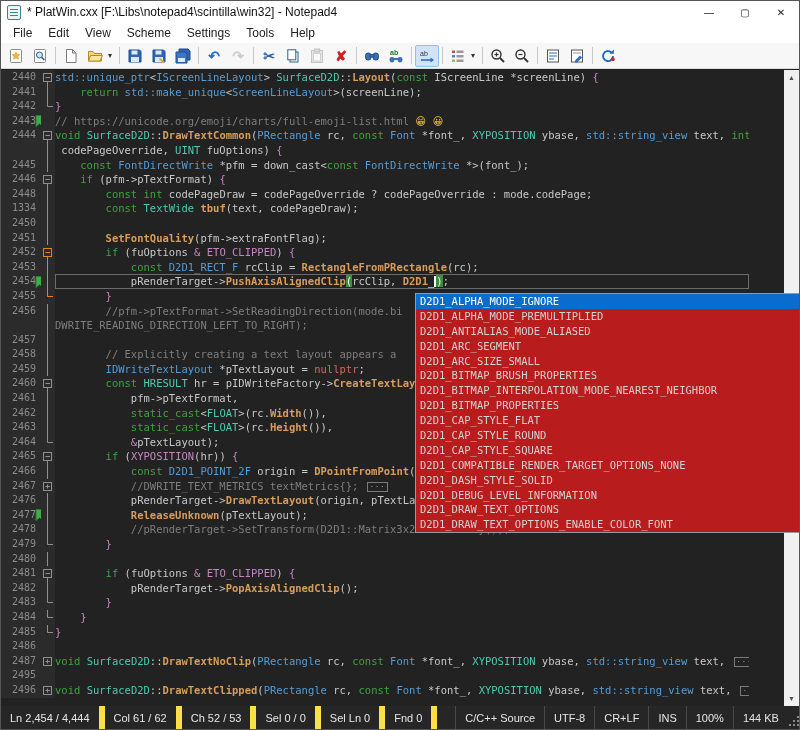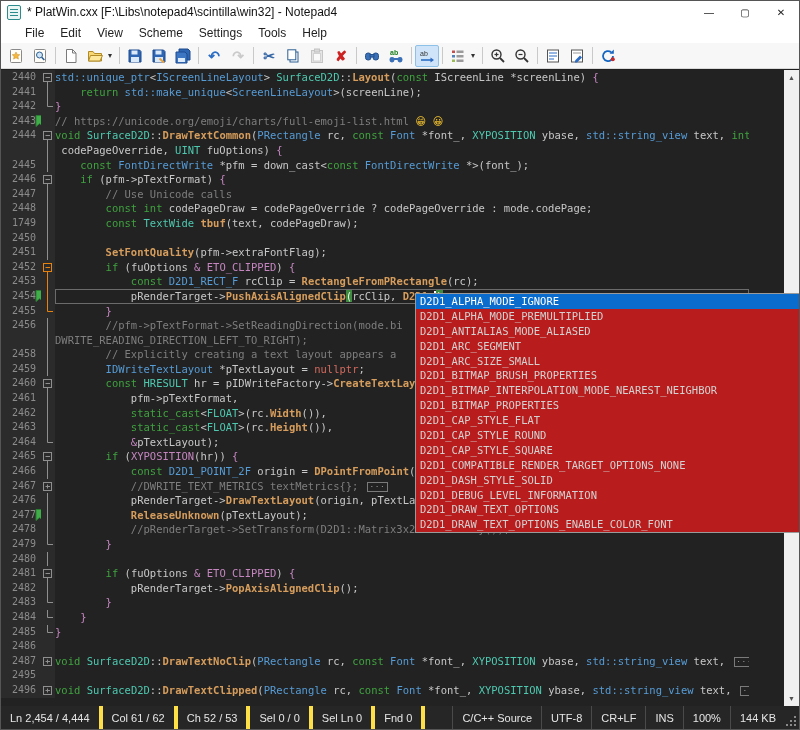--- a/index.html
+++ b/index.html
@@ -12,21 +12,21 @@
   .app-icon { width:14px; height:15px; background:#eaf6f3; border:1px solid #2e8b8b; border-radius:2px;
               position:relative; margin-right:6px; }
   .app-icon:before { content:""; position:absolute; left:2px; top:3px; width:8px; height:1px;
                      background:#2e8b8b; box-shadow:0 3px 0 #2e8b8b, 0 6px 0 #2e8b8b; }
   .title-text { font-size:12px; color:#111; white-space:nowrap; }
   .win-controls { margin-left:auto; display:flex; height:100%; }
   .win-btn { width:36px; height:100%; display:flex; align-items:center; justify-content:center;
              font-size:10px; color:#222; }
 
   
-  .menubar { height:20px; background:#ffffff; display:flex; align-items:center; padding-left:16px; }
+  .menubar { height:20px; background:#ffffff; display:flex; align-items:center; padding-left:4px; }
   .menu-item { font-size:12px; color:#222; padding:2px 8px; }
 
   
   .toolbar { height:26px; background:#f7f7f7; border-bottom:1px solid #d9d9d9; display:flex;
              align-items:center; padding-left:3px; }
   .tb-btn { width:24px; height:22px; display:flex; align-items:center; justify-content:center;
             border:1px solid transparent; border-radius:2px; position:relative; }
   .tb-btn svg { width:16px; height:16px; }
   .tb-btn.disabled { opacity:.4; filter:grayscale(1); }
   .tb-btn.pressed { background:#cfe4f8; border-color:#8ec1e8; }
@@ -71,21 +71,21 @@
   .ac-item.sel { background:#0a6ccc; color:#ffffff; }
   .ac-sb { width:14px; background:#f0f0f0; position:relative; border-left:1px solid #c9c9c9; }
   .ac-sb .arr { position:absolute; left:0; width:100%; height:14px; display:flex; align-items:center;
                 justify-content:center; font-size:7px; color:#505050; }
   .ac-sb .arr.up { top:0; } .ac-sb .arr.dn { bottom:0; }
   .ac-sb .thumb { position:absolute; left:1px; right:1px; top:15px; height:92px; background:#cdcdcd; }
 
   
   .statusbar { position:absolute; left:0; right:0; bottom:0; height:23px; background:#262626;
                color:#e6e6e6; font-size:11px; display:flex; align-items:stretch; }
-  .sb-cell { display:flex; align-items:center; padding:0 9px; border-right:4px solid #fde047;
+  .sb-cell { display:flex; align-items:center; padding:0 9px; border-right:6px solid #fde047;
              white-space:nowrap; }
   .sb-spacer { flex:1; border:none; }
   .sb-right .sb-cell { border-right:none; border-left:1px solid #4a4a4a; }
   .sb-right { display:flex; align-items:stretch; }
   .grip { width:14px; position:relative; }
   .grip:before { content:""; position:absolute; right:3px; bottom:3px; width:2px; height:2px;
                  background:#8a8a8a; box-shadow:-4px 0 0 #8a8a8a,-8px 0 0 #8a8a8a,
                  0 -4px 0 #8a8a8a,-4px -4px 0 #8a8a8a,0 -8px 0 #8a8a8a; }
 </style>
 </head>
@@ -340,39 +340,30 @@
         <div class="fold">
           <svg width="14" height="15" style="display:block">
             <rect x="2.5" y="3.5" width="8" height="8" fill="none" stroke="#8f8f8f"></rect>
             <line x1="4.5" y1="7.5" x2="9" y2="7.5" stroke="#8f8f8f"></line>
             <line x1="6.5" y1="11.5" x2="6.5" y2="15" stroke="#8f8f8f"></line>
           </svg>
         </div>
         <div class="code"><span class="tk-i">    </span><span class="tk-k">if</span><span class="tk-i"> (pfm-&gt;pTextFormat) </span><span class="tk-p">{</span></div>
       </div>
       <div class="row">
-        <div class="gutter">2447</div>
-        <div class="fold">
-          <svg width="14" height="15" style="display:block">
-            <line x1="6.5" y1="0" x2="6.5" y2="15" stroke="#8f8f8f"></line>
-          </svg>
-        </div>
-        <div class="code"><span class="tk-i">        </span><span class="tk-m">// Use Unicode calls</span></div>
-      </div>
-      <div class="row">
         <div class="gutter">2448</div>
         <div class="fold">
           <svg width="14" height="15" style="display:block">
             <line x1="6.5" y1="0" x2="6.5" y2="15" stroke="#8f8f8f"></line>
           </svg>
         </div>
         <div class="code"><span class="tk-i">        </span><span class="tk-k">const</span><span class="tk-i"> </span><span class="tk-k">int</span><span class="tk-i"> codePageDraw = codePageOverride ? codePageOverride : mode.codePage;</span></div>
       </div>
       <div class="row">
-        <div class="gutter">1749</div>
+        <div class="gutter">1334</div>
         <div class="fold">
           <svg width="14" height="15" style="display:block">
             <line x1="6.5" y1="0" x2="6.5" y2="15" stroke="#8f8f8f"></line>
           </svg>
         </div>
         <div class="code"><span class="tk-i">        </span><span class="tk-k">const</span><span class="tk-i"> </span><span class="tk-c">TextWide</span><span class="tk-i"> </span><span class="tk-f">tbuf</span><span class="tk-i">(text, codePageDraw);</span></div>
       </div>
       <div class="row">
         <div class="gutter">2450</div>
         <div class="fold">
@@ -442,20 +433,29 @@
         <div class="code"><span class="tk-i">        </span><span class="tk-m">//pfm-&gt;pTextFormat-&gt;SetReadingDirection(mode.bi</span></div>
       </div>
       <div class="row">
         <div class="gutter"></div>
         <div class="fold">
           <svg width="14" height="15" style="display:block">
             <line x1="6.5" y1="0" x2="6.5" y2="15" stroke="#8f8f8f"></line>
           </svg>
         </div>
         <div class="code"><span class="tk-m">DWRITE_READING_DIRECTION_LEFT_TO_RIGHT);</span></div>
+      </div>
+      <div class="row">
+        <div class="gutter">2457</div>
+        <div class="fold">
+          <svg width="14" height="15" style="display:block">
+            <line x1="6.5" y1="0" x2="6.5" y2="15" stroke="#8f8f8f"></line>
+          </svg>
+        </div>
+        <div class="code"></div>
       </div>
       <div class="row">
         <div class="gutter">2458</div>
         <div class="fold">
           <svg width="14" height="15" style="display:block">
             <line x1="6.5" y1="0" x2="6.5" y2="15" stroke="#8f8f8f"></line>
           </svg>
         </div>
         <div class="code"><span class="tk-i">        </span><span class="tk-m">// Explicitly creating a text layout appears a</span></div>
       </div>

